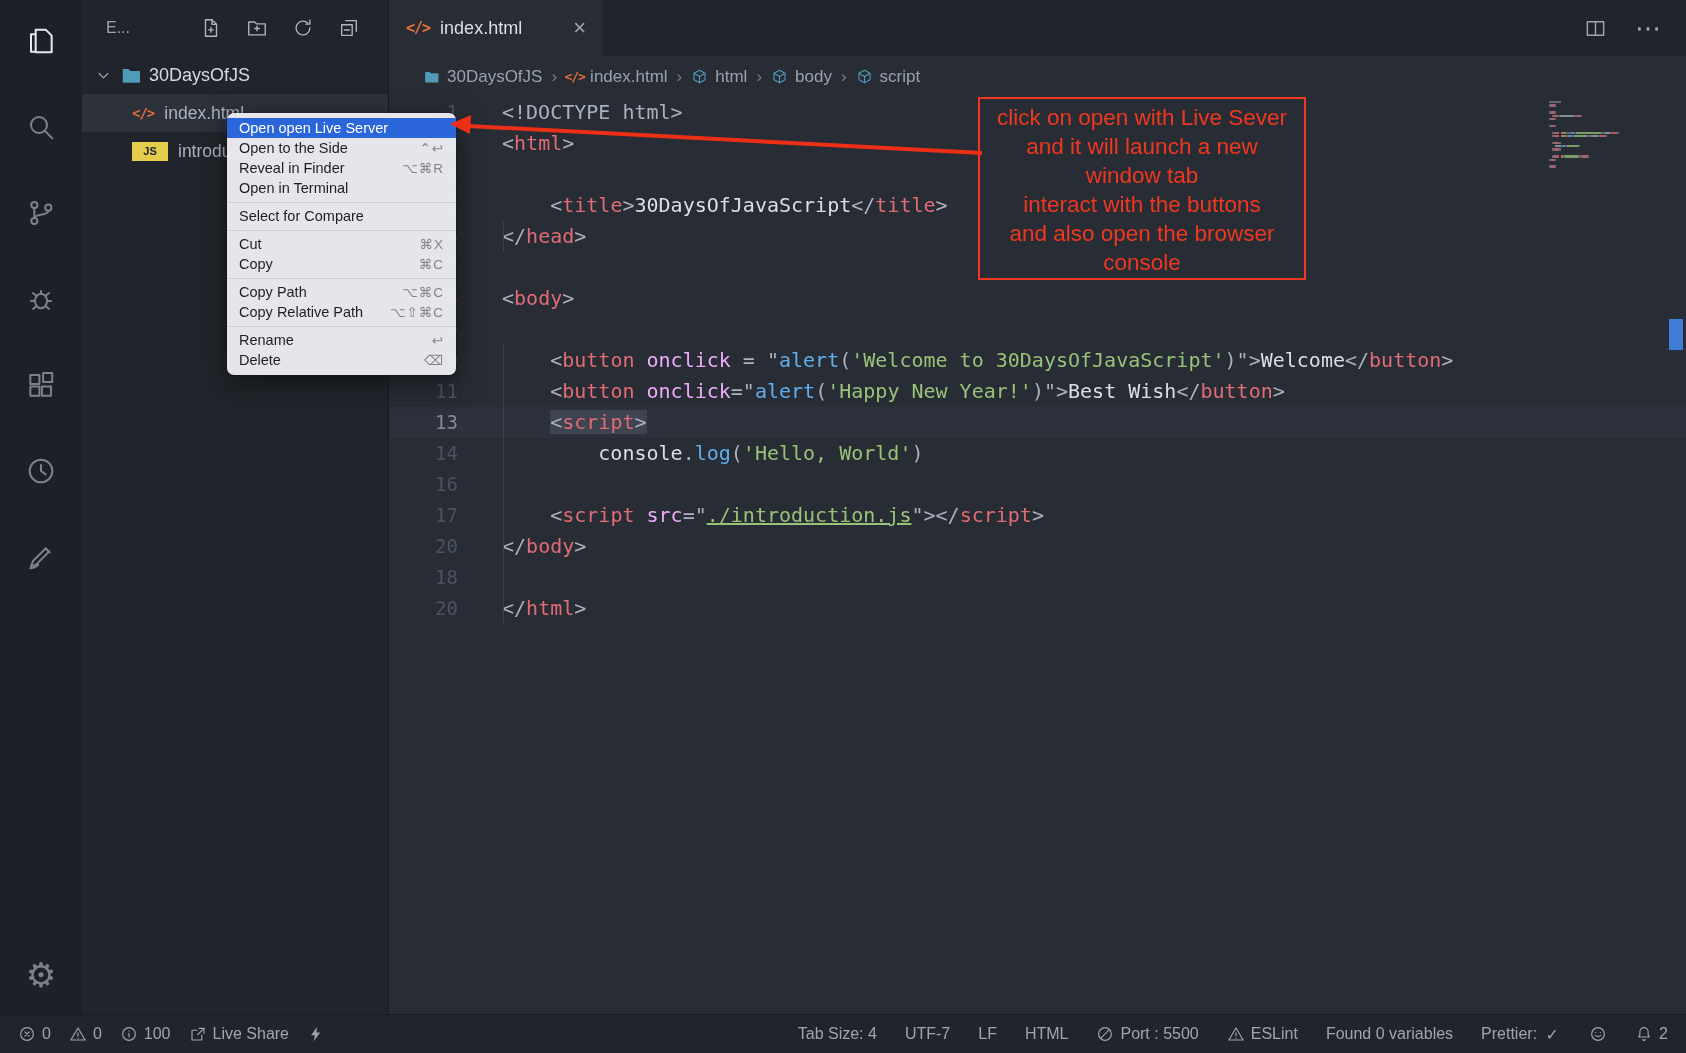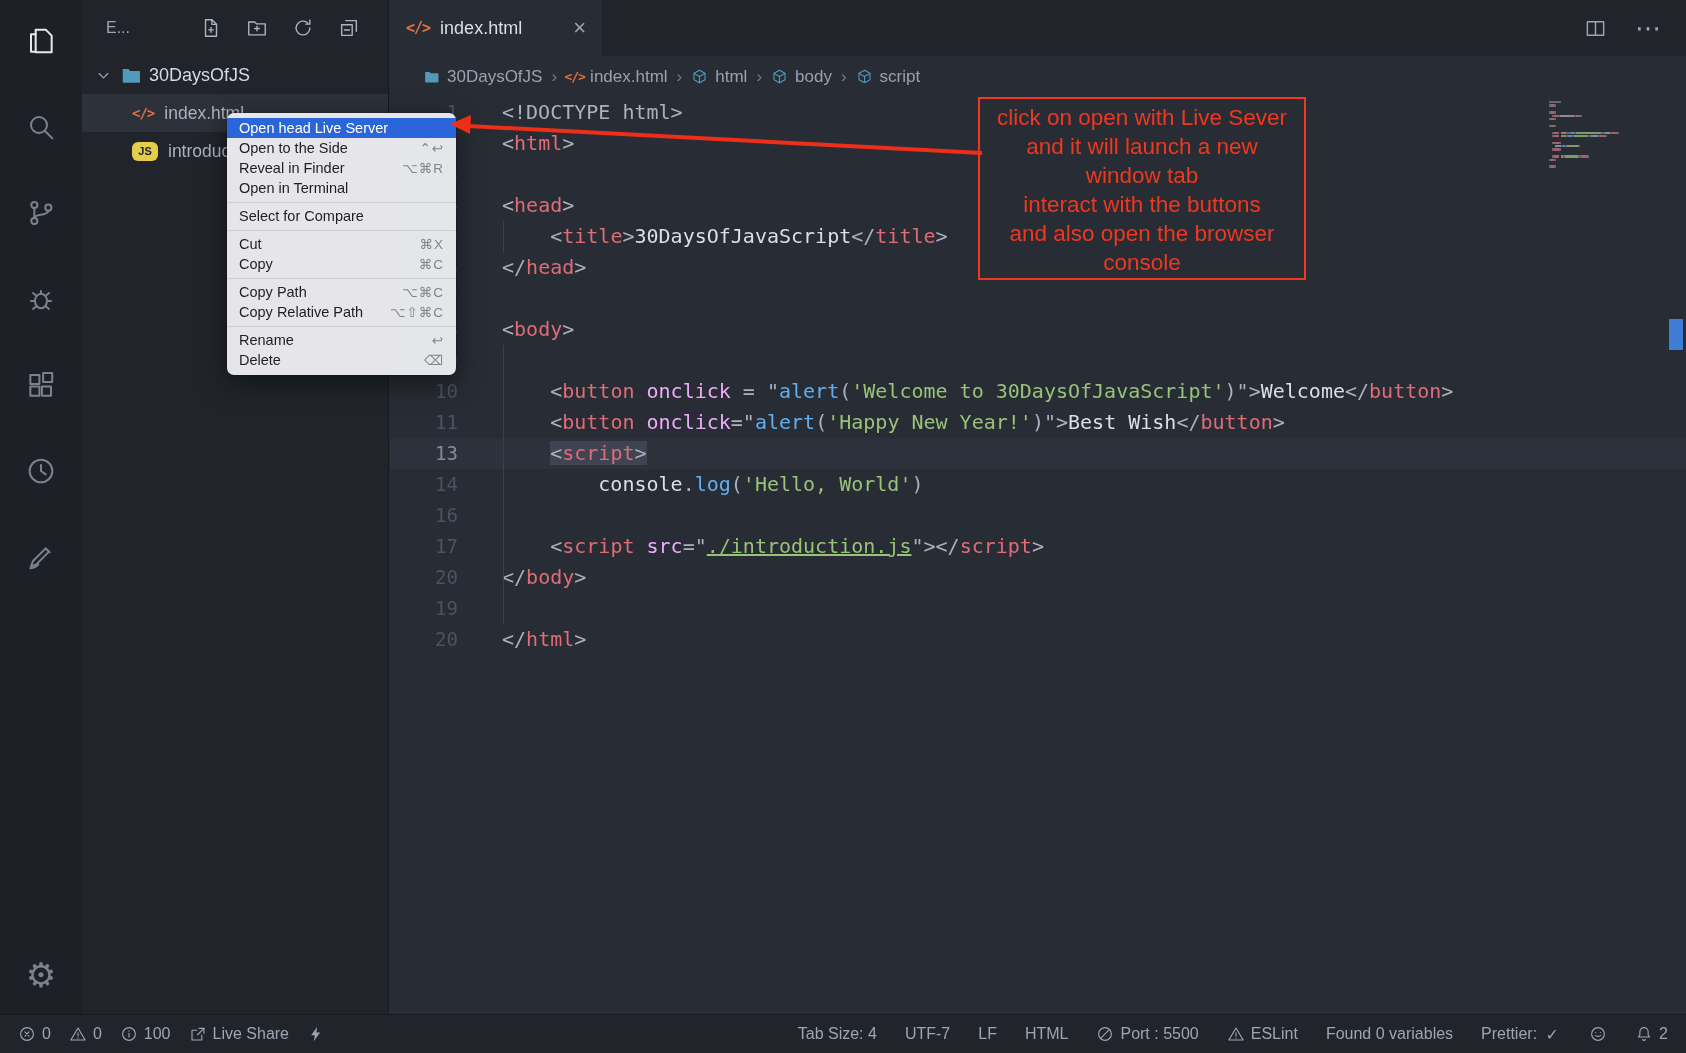--- a/index.html
+++ b/index.html
@@ -23,21 +23,21 @@
 .sb-header{height:56px;display:flex;align-items:center;padding:0 16px 0 24px;color:#9da5b4;font-size:16px;}
 .sb-tools{margin-left:auto;display:flex;gap:24px;color:#aeb5c0;padding-right:12px;}
 .sb-tools .ic{width:22px;height:22px;cursor:pointer;}
 .tree-root{height:38px;display:flex;align-items:center;gap:7px;padding-left:12px;color:#d3dae3;font-size:18px;cursor:pointer;}
 .tree-chev{width:19px;height:19px;color:#9da5b4;}
 .folder-ic{color:#519aba;}
 .tree-root .folder-ic{width:22px;height:22px;}
 .tree-file{height:38px;display:flex;align-items:center;gap:10px;padding-left:50px;color:#a9b2bf;font-size:17.5px;cursor:pointer;}
 .tree-file.selected{background:#2c313a;}
 .html-badge{color:#e4703e;font-weight:bold;font-size:14px;letter-spacing:-1px;font-family:"DejaVu Sans Mono",monospace;}
-.js-badge{background:#e3cd4b;color:#21252b;font-weight:bold;font-size:11px;width:26px;height:19px;display:inline-flex;align-items:center;justify-content:center;border-radius:6px;}
+.js-badge{background:#e3cd4b;color:#21252b;font-weight:bold;font-size:11px;width:36px;height:19px;display:inline-flex;align-items:center;justify-content:center;border-radius:0;}
 
 
 .tabbar{position:absolute;left:390px;right:0;top:0;height:56px;background:#21252b;display:flex;align-items:stretch;}
 .tab{width:212px;background:#282c34;display:flex;align-items:center;gap:10px;padding:0 16px;color:#dbdfe5;font-size:18px;cursor:pointer;}
 .tab .html-badge{font-size:15px;}
 .tab-close{margin-left:auto;color:#9da5b4;font-size:22px;line-height:1;cursor:pointer;}
 .tabbar-actions{margin-left:auto;display:flex;align-items:center;gap:30px;padding-right:26px;color:#9da5b4;}
 .tabbar-actions .ic{width:23px;height:23px;cursor:pointer;}
 .more-glyph{font-size:26px;letter-spacing:1px;}
 
@@ -279,34 +279,33 @@
       </span>
     </div>
 
   <div class="editor">
     <div class="ig ig1"></div>
     <div class="ig ig2"></div>
     <div id="codearea">
         <div class="code-line"><span class="ln">1</span><span class="lt"><span class="tk-p">&lt;!DOCTYPE html&gt;</span></span></div>
         <div class="code-line"><span class="ln">2</span><span class="lt"><span class="tk-p">&lt;</span><span class="tk-t">html</span><span class="tk-p">&gt;</span></span></div>
         <div class="code-line"><span class="ln">3</span><span class="lt"></span></div>
-        <div class="code-line"><span class="ln">4</span><span class="lt"><span class="tk-p">&lt;</span><span class="tk-t">head</span><span class="tk-p">&gt;</span></span></div>
         <div class="code-line"><span class="ln">5</span><span class="lt"><span class="tk-w">    </span><span class="tk-p">&lt;</span><span class="tk-t">title</span><span class="tk-p">&gt;</span><span class="tk-w">30DaysOfJavaScript</span><span class="tk-p">&lt;/</span><span class="tk-t">title</span><span class="tk-p">&gt;</span></span></div>
         <div class="code-line"><span class="ln">6</span><span class="lt"><span class="tk-p">&lt;/</span><span class="tk-t">head</span><span class="tk-p">&gt;</span></span></div>
         <div class="code-line"><span class="ln">7</span><span class="lt"></span></div>
         <div class="code-line"><span class="ln">8</span><span class="lt"><span class="tk-p">&lt;</span><span class="tk-t">body</span><span class="tk-p">&gt;</span></span></div>
         <div class="code-line"><span class="ln">9</span><span class="lt"></span></div>
         <div class="code-line"><span class="ln">10</span><span class="lt"><span class="tk-w">    </span><span class="tk-p">&lt;</span><span class="tk-t">button</span><span class="tk-w"> </span><span class="tk-a">onclick</span><span class="tk-p"> = </span><span class="tk-p">"</span><span class="tk-f">alert</span><span class="tk-p">(</span><span class="tk-s">'Welcome to 30DaysOfJavaScript'</span><span class="tk-p">)"</span><span class="tk-p">&gt;</span><span class="tk-w">Welcome</span><span class="tk-p">&lt;/</span><span class="tk-t">button</span><span class="tk-p">&gt;</span></span></div>
         <div class="code-line"><span class="ln">11</span><span class="lt"><span class="tk-w">    </span><span class="tk-p">&lt;</span><span class="tk-t">button</span><span class="tk-w"> </span><span class="tk-a">onclick</span><span class="tk-p">="</span><span class="tk-f">alert</span><span class="tk-p">(</span><span class="tk-s">'Happy New Year!'</span><span class="tk-p">)"</span><span class="tk-p">&gt;</span><span class="tk-w">Best Wish</span><span class="tk-p">&lt;/</span><span class="tk-t">button</span><span class="tk-p">&gt;</span></span></div>
         <div class="code-line current"><span class="ln">13</span><span class="lt"><span class="tk-w">    </span><span class="tk-p occ">&lt;</span><span class="tk-t occ">script</span><span class="tk-p occ">&gt;</span></span></div>
         <div class="code-line"><span class="ln">14</span><span class="lt"><span class="tk-w">        </span><span class="tk-w">console</span><span class="tk-p">.</span><span class="tk-f">log</span><span class="tk-p">(</span><span class="tk-s">'Hello, World'</span><span class="tk-p">)</span></span></div>
         <div class="code-line"><span class="ln">16</span><span class="lt"></span></div>
         <div class="code-line"><span class="ln">17</span><span class="lt"><span class="tk-w">    </span><span class="tk-p">&lt;</span><span class="tk-t">script</span><span class="tk-w"> </span><span class="tk-a">src</span><span class="tk-p">="</span><span class="tk-lk">./introduction.js</span><span class="tk-p">"&gt;</span><span class="tk-p">&lt;/</span><span class="tk-t">script</span><span class="tk-p">&gt;</span></span></div>
         <div class="code-line"><span class="ln">20</span><span class="lt"><span class="tk-p">&lt;/</span><span class="tk-t">body</span><span class="tk-p">&gt;</span></span></div>
-        <div class="code-line"><span class="ln">19</span><span class="lt"></span></div>
+        <div class="code-line"><span class="ln">18</span><span class="lt"></span></div>
         <div class="code-line"><span class="ln">20</span><span class="lt"><span class="tk-p">&lt;/</span><span class="tk-t">html</span><span class="tk-p">&gt;</span></span></div>
       </div>
     <div class="minimap" id="minimap">
         <div class="mm-row">
           <span class="mmc-p" style="width: 11.7px;"></span>
         </div>
         <div class="mm-row">
           <span class="mmc-p" style="width: 2px;"></span>
           <span class="mmc-t" style="width: 3.12px;"></span>
           <span class="mmc-p" style="width: 2px;"></span>
@@ -420,21 +419,21 @@
           <span class="mmc-p" style="width: 2px;"></span>
           <span class="mmc-t" style="width: 3.12px;"></span>
           <span class="mmc-p" style="width: 2px;"></span>
         </div>
       </div>
     <div class="ovr"></div>
   </div>
 
   <div class="ctx" id="ctxmenu">
       <div class="ctx-item hi">
-        <span>Open head Live Server</span>
+        <span>Open open Live Server</span>
       </div>
       <div class="ctx-item">
         <span>Open to the Side</span>
         <span class="sc">⌃↩</span>
       </div>
       <div class="ctx-item">
         <span>Reveal in Finder</span>
         <span class="sc">⌥⌘R</span>
       </div>
       <div class="ctx-item">

